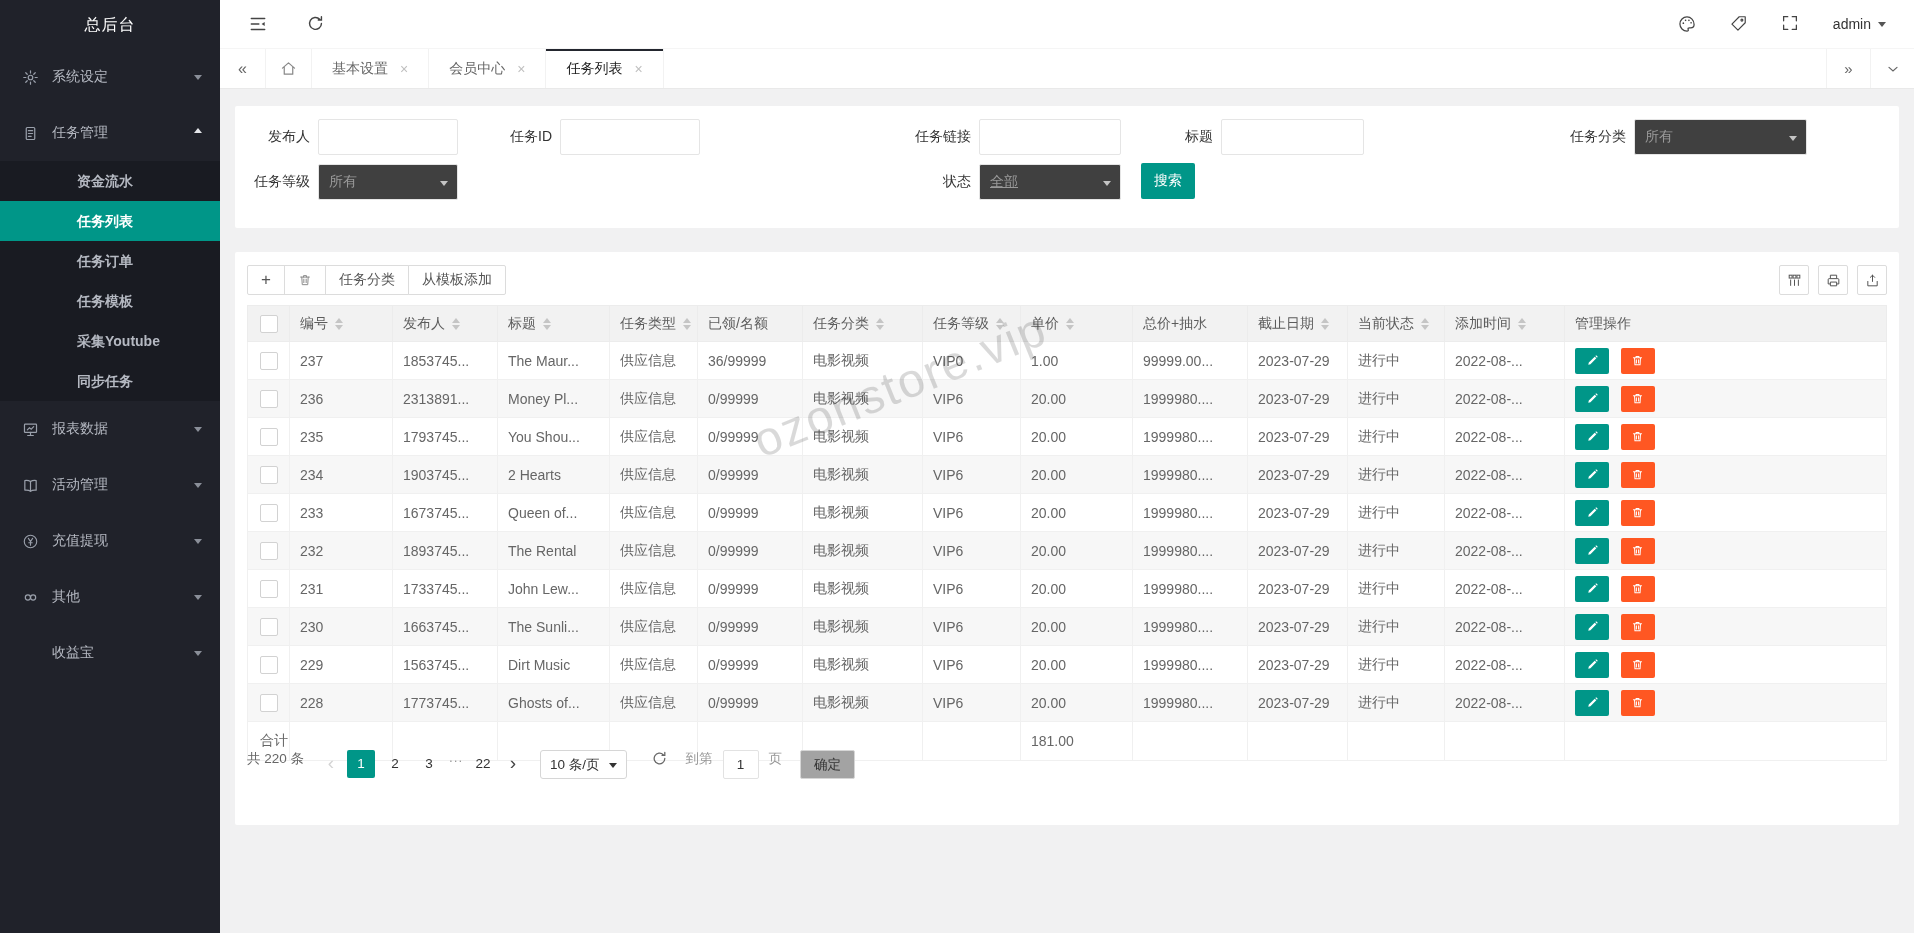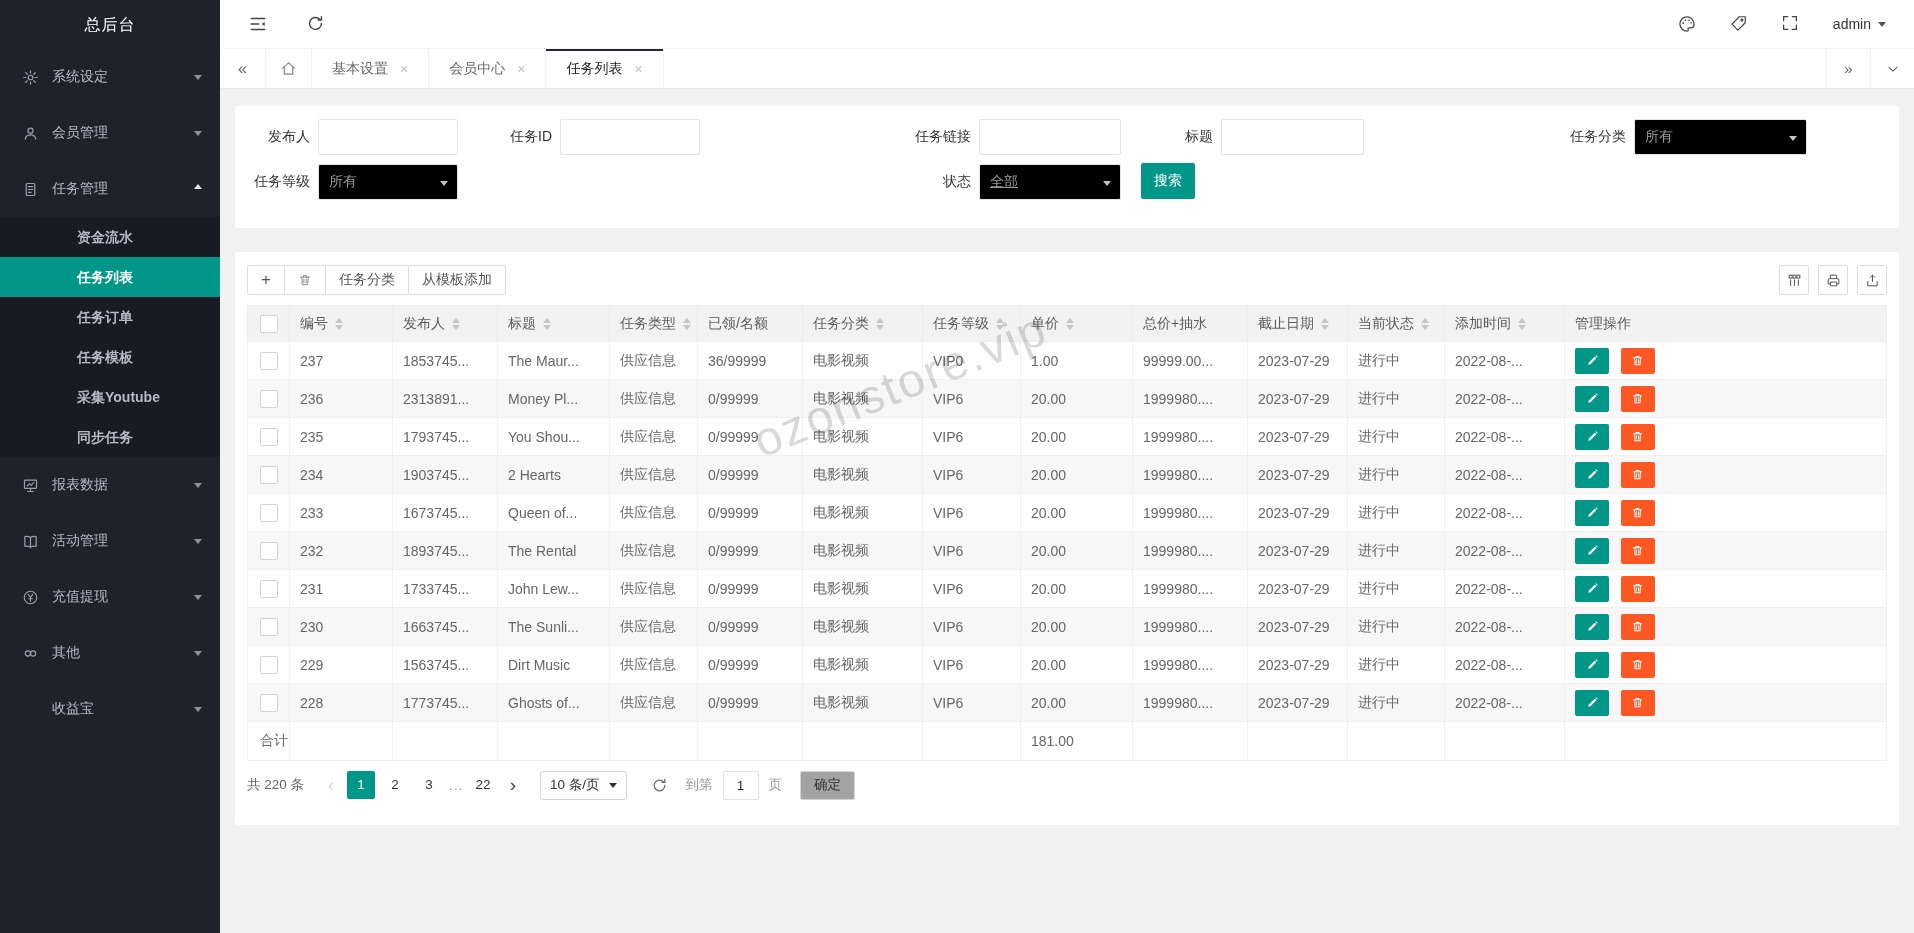--- a/index.html
+++ b/index.html
@@ -44,21 +44,21 @@
   .tab-spacer { flex:1; }
   .tab-rctrl { width:44px; display:flex; align-items:center; justify-content:center; color:#666; font-size:15px; border-left:1px solid #f2f2f2; cursor:pointer; }
 
   .content { position:absolute; top:89px; left:0; right:0; bottom:0; background:#f1f1f2; overflow:hidden; }
 
   
   .form-card { position:absolute; left:15px; top:17px; right:15px; height:122px; background:#fff; border-radius:2px; }
   .f-group { position:absolute; display:flex; align-items:center; height:37px; }
   .f-label { width:75px; text-align:right; margin-right:8px; color:#333; flex:none; }
   .f-input { width:140px; height:36px; border:1px solid #e5e5e5; border-radius:2px; padding:0 10px; font-size:14px; color:#666; background:#fff; outline:none; font-family:inherit; }
-  .f-select { height:36px; border:1px solid #e5e5e5; border-radius:2px; background:#000000; display:flex; align-items:center; padding:0 24px 0 10px; position:relative; color:#999; cursor:pointer; }
+  .f-select { height:36px; border:1px solid #e5e5e5; border-radius:2px; background:#404040; display:flex; align-items:center; padding:0 24px 0 10px; position:relative; color:#999; cursor:pointer; }
   .f-select .sel-caret { position:absolute; right:9px; top:16px; width:0; height:0; border:4.5px solid transparent; border-top:5.5px solid #c4c4c4; }
   .g1 { left:0;    top:12px; }
   .g2 { left:242px; top:12px; }
   .g3 { left:661px; top:12px; }
   .g4 { left:903px; top:12px; }
   .g5 { left:1316px; top:12px; }
   .g6 { left:0;    top:57px; }
   .g7 { left:242px; top:57px; }
   .g8 { left:661px; top:57px; }
   .w140 { width:140px; } .w142 { width:142px;text-decoration:underline; } .w143 { width:143px; } .w173 { width:173px; }
@@ -91,21 +91,21 @@
   .sort { display:inline-flex; flex-direction:column; margin-left:7px; vertical-align:middle; cursor:pointer; }
   .s-up { width:0; height:0; border:4px solid transparent; border-bottom:5px solid #c5c5c5; margin-bottom:2px; }
   .s-down { width:0; height:0; border:4px solid transparent; border-top:5px solid #c5c5c5; }
   .c-actions { padding-left:10px; }
   .abtn { width:34px; height:26px; border:none; border-radius:2px; margin-right:8px; color:#fff; display:inline-flex; align-items:center; justify-content:center; cursor:pointer; vertical-align:middle; }
   .abtn svg { width:13px; height:13px; }
   .abtn.edit { background:#009688; }
   .abtn.del { background:#ff5722; }
 
   
-  .pagebar { position:absolute; left:12px; top:518px; height:30px; display:flex; align-items:center; font-size:13.5px; color:#666; }
+  .pagebar { position:absolute; left:12px; top:498px; height:30px; display:flex; align-items:flex-start; font-size:13.5px; color:#666; }
   .total-text { margin-right:14px; }
   .pg-arrow { min-width:26px; text-align:center; font-size:19px; line-height:26px; cursor:pointer; }
   .pg-arrow.prev { color:#d4d4d4; }
   .pg-arrow.next { color:#444; }
   .page-num { min-width:28px; height:28px; line-height:28px; text-align:center; margin:0 3px; color:#333; cursor:pointer; border-radius:2px; }
   .page-num.active { background:#009688; color:#fff; }
   .page-dots { min-width:20px; text-align:center; color:#999; letter-spacing:1px; }
   .size-select { height:29px; border:1px solid #d6d6d6; border-radius:3px; padding:0 9px; display:flex; align-items:center; gap:9px; margin:0 12px 0 14px; color:#333; background:#fff; cursor:pointer; }
   .size-caret { width:0; height:0; border:4.5px solid transparent; border-top:5.5px solid #333; margin-top:5px; }
   .pg-refresh { width:17px; height:17px; color:#666; margin:0 12px; cursor:pointer; }
@@ -125,30 +125,20 @@
     <span class="side-icon">
       <svg viewBox="0 0 24 24" width="17" height="17" fill="none" stroke="currentColor" stroke-width="1.7" stroke-linecap="round">
           <circle cx="12" cy="12" r="3.2"></circle>
           <path d="M12 2.5v3M12 18.5v3M2.5 12h3M18.5 12h3M5.3 5.3l2.1 2.1M16.6 16.6l2.1 2.1M18.7 5.3l-2.1 2.1M7.4 16.6l-2.1 2.1"></path>
         </svg>
     </span>
     <span class="side-label">系统设定</span>
     <span class="caret"></span>
   </div>
 
-  <div class="side-item">
-    <span class="side-icon">
-      <svg viewBox="0 0 24 24" width="17" height="17" fill="none" stroke="currentColor" stroke-width="1.7" stroke-linecap="round">
-          <circle cx="12" cy="8" r="3.6"></circle>
-          <path d="M4.5 20c.6-4 3.6-6 7.5-6s6.9 2 7.5 6"></path>
-        </svg>
-    </span>
-    <span class="side-label">会员管理</span>
-    <span class="caret"></span>
-  </div>
 
   <div class="side-item">
     <span class="side-icon">
       <svg viewBox="0 0 24 24" width="17" height="17" fill="none" stroke="currentColor" stroke-width="1.7" stroke-linecap="round">
           <rect x="6" y="3.5" width="12" height="17" rx="1.5"></rect>
           <path d="M9 8h6M9 12h6M9 16h4"></path>
         </svg>
     </span>
     <span class="side-label">任务管理</span>
     <span class="caret up"></span>

